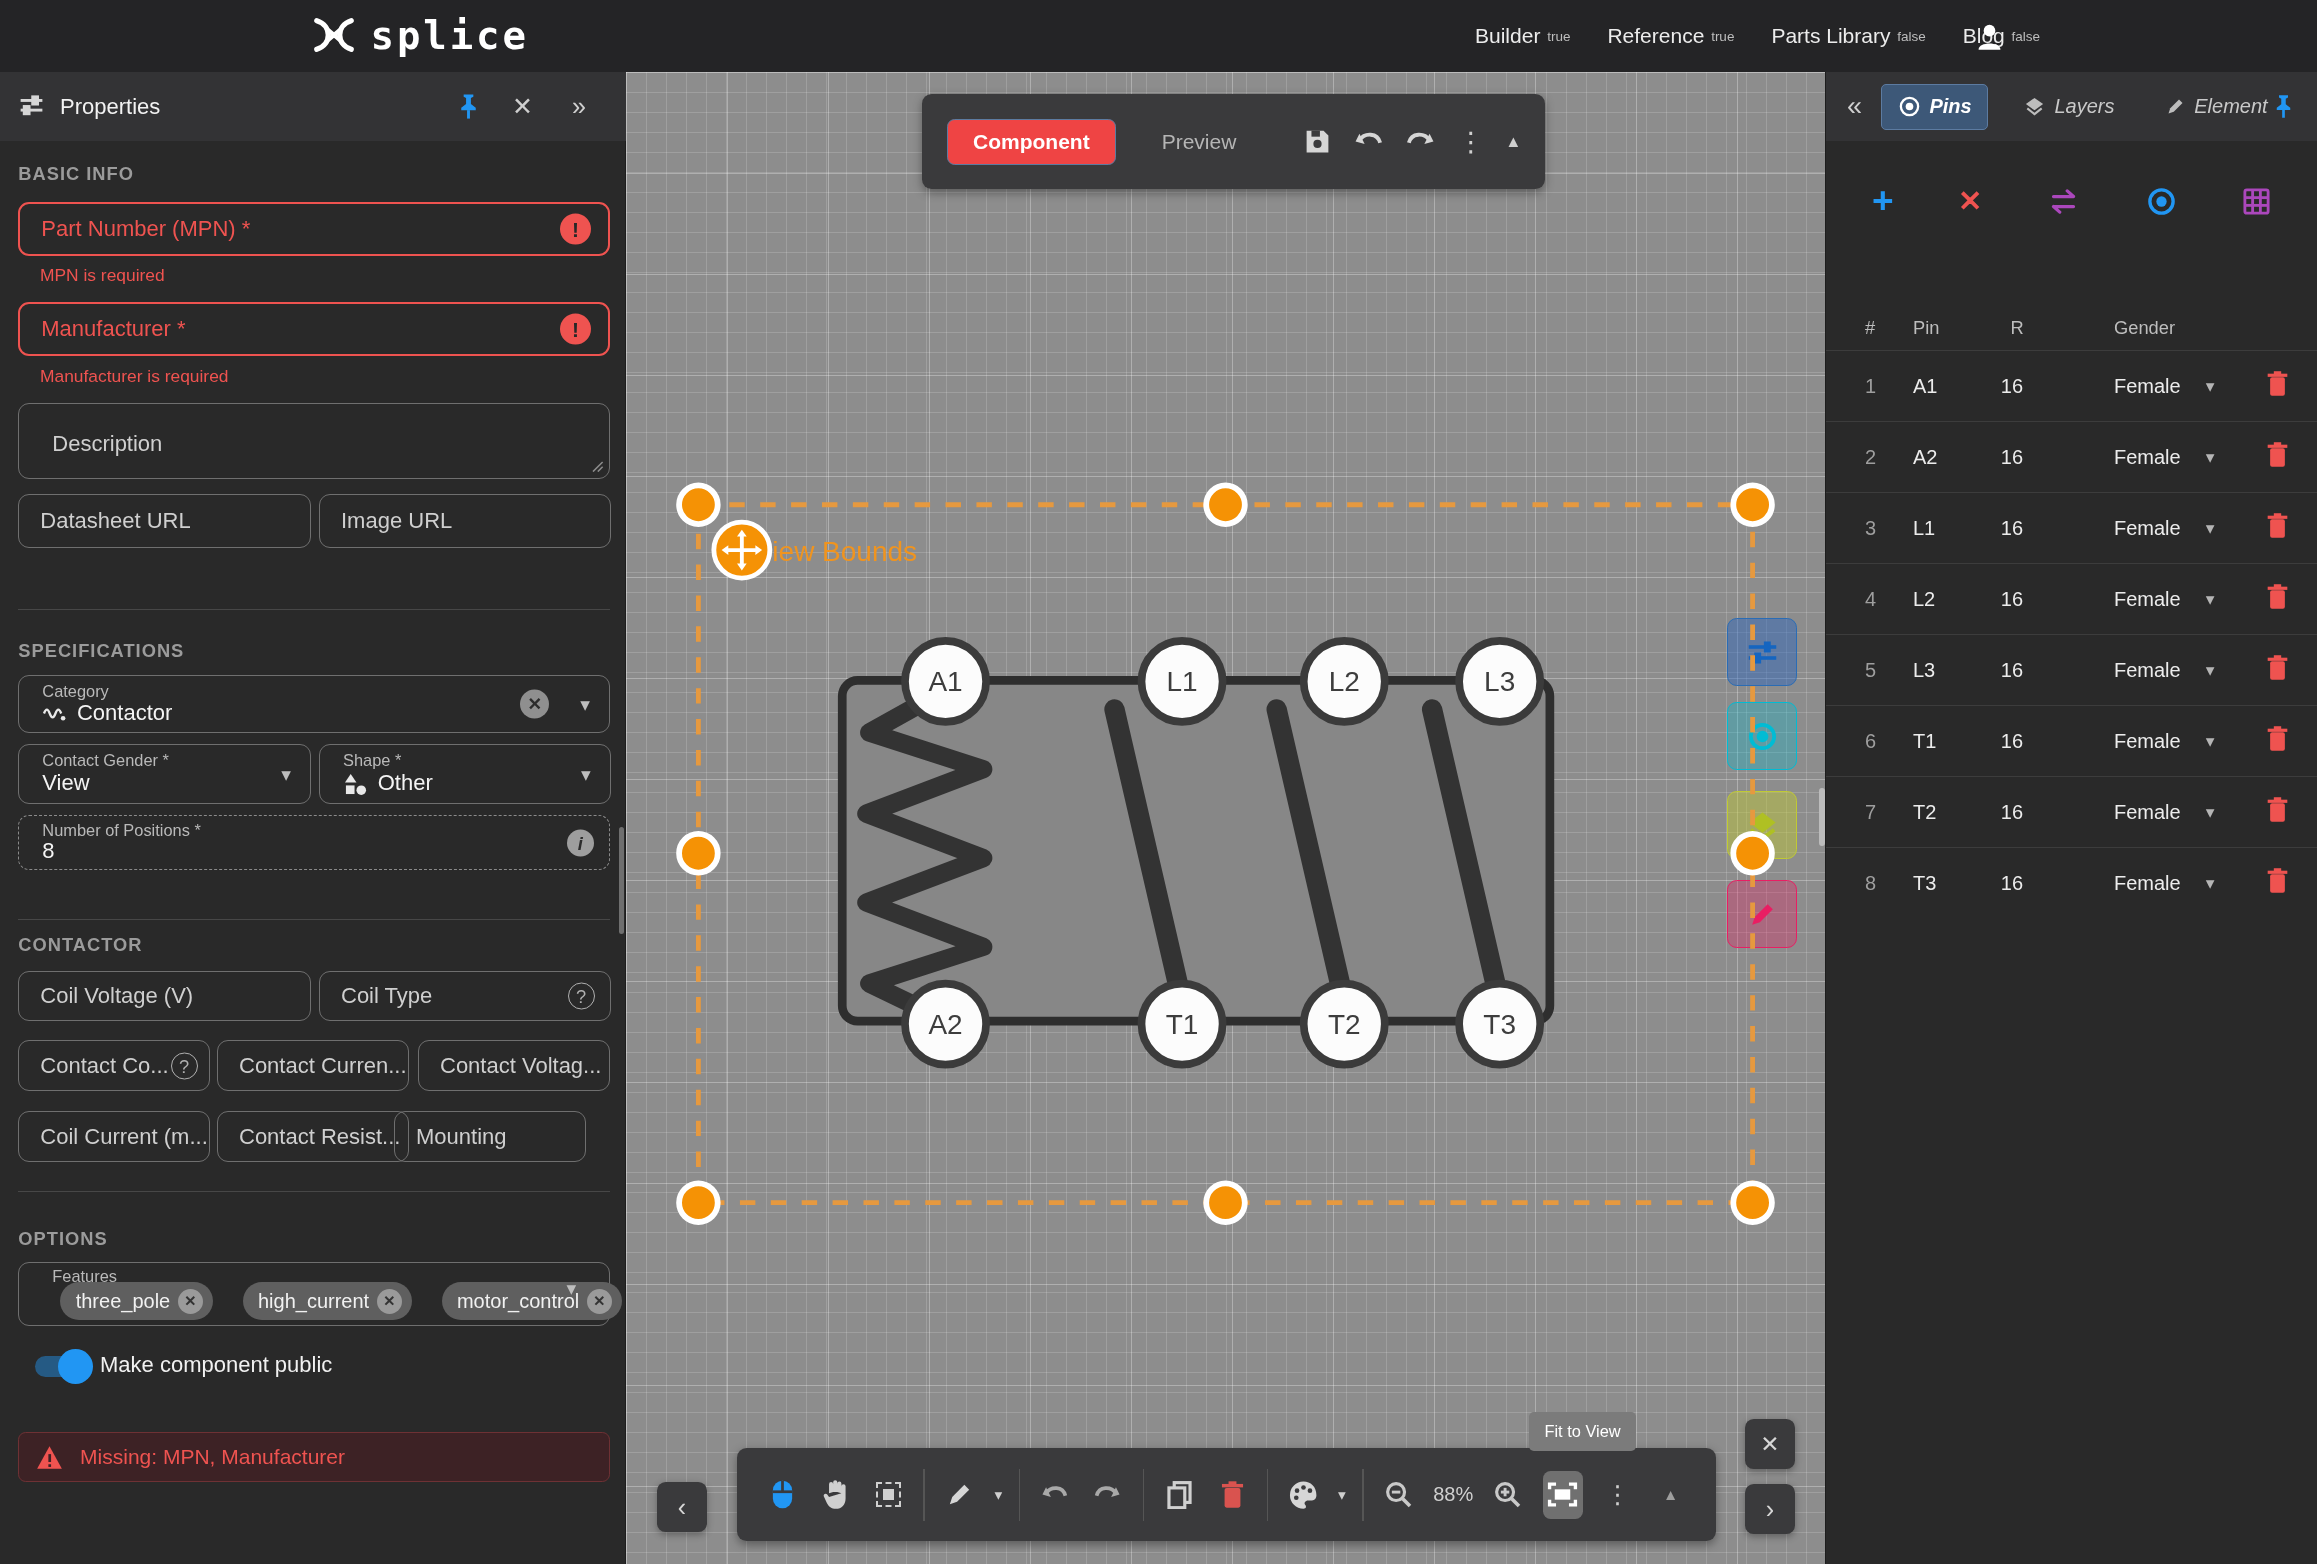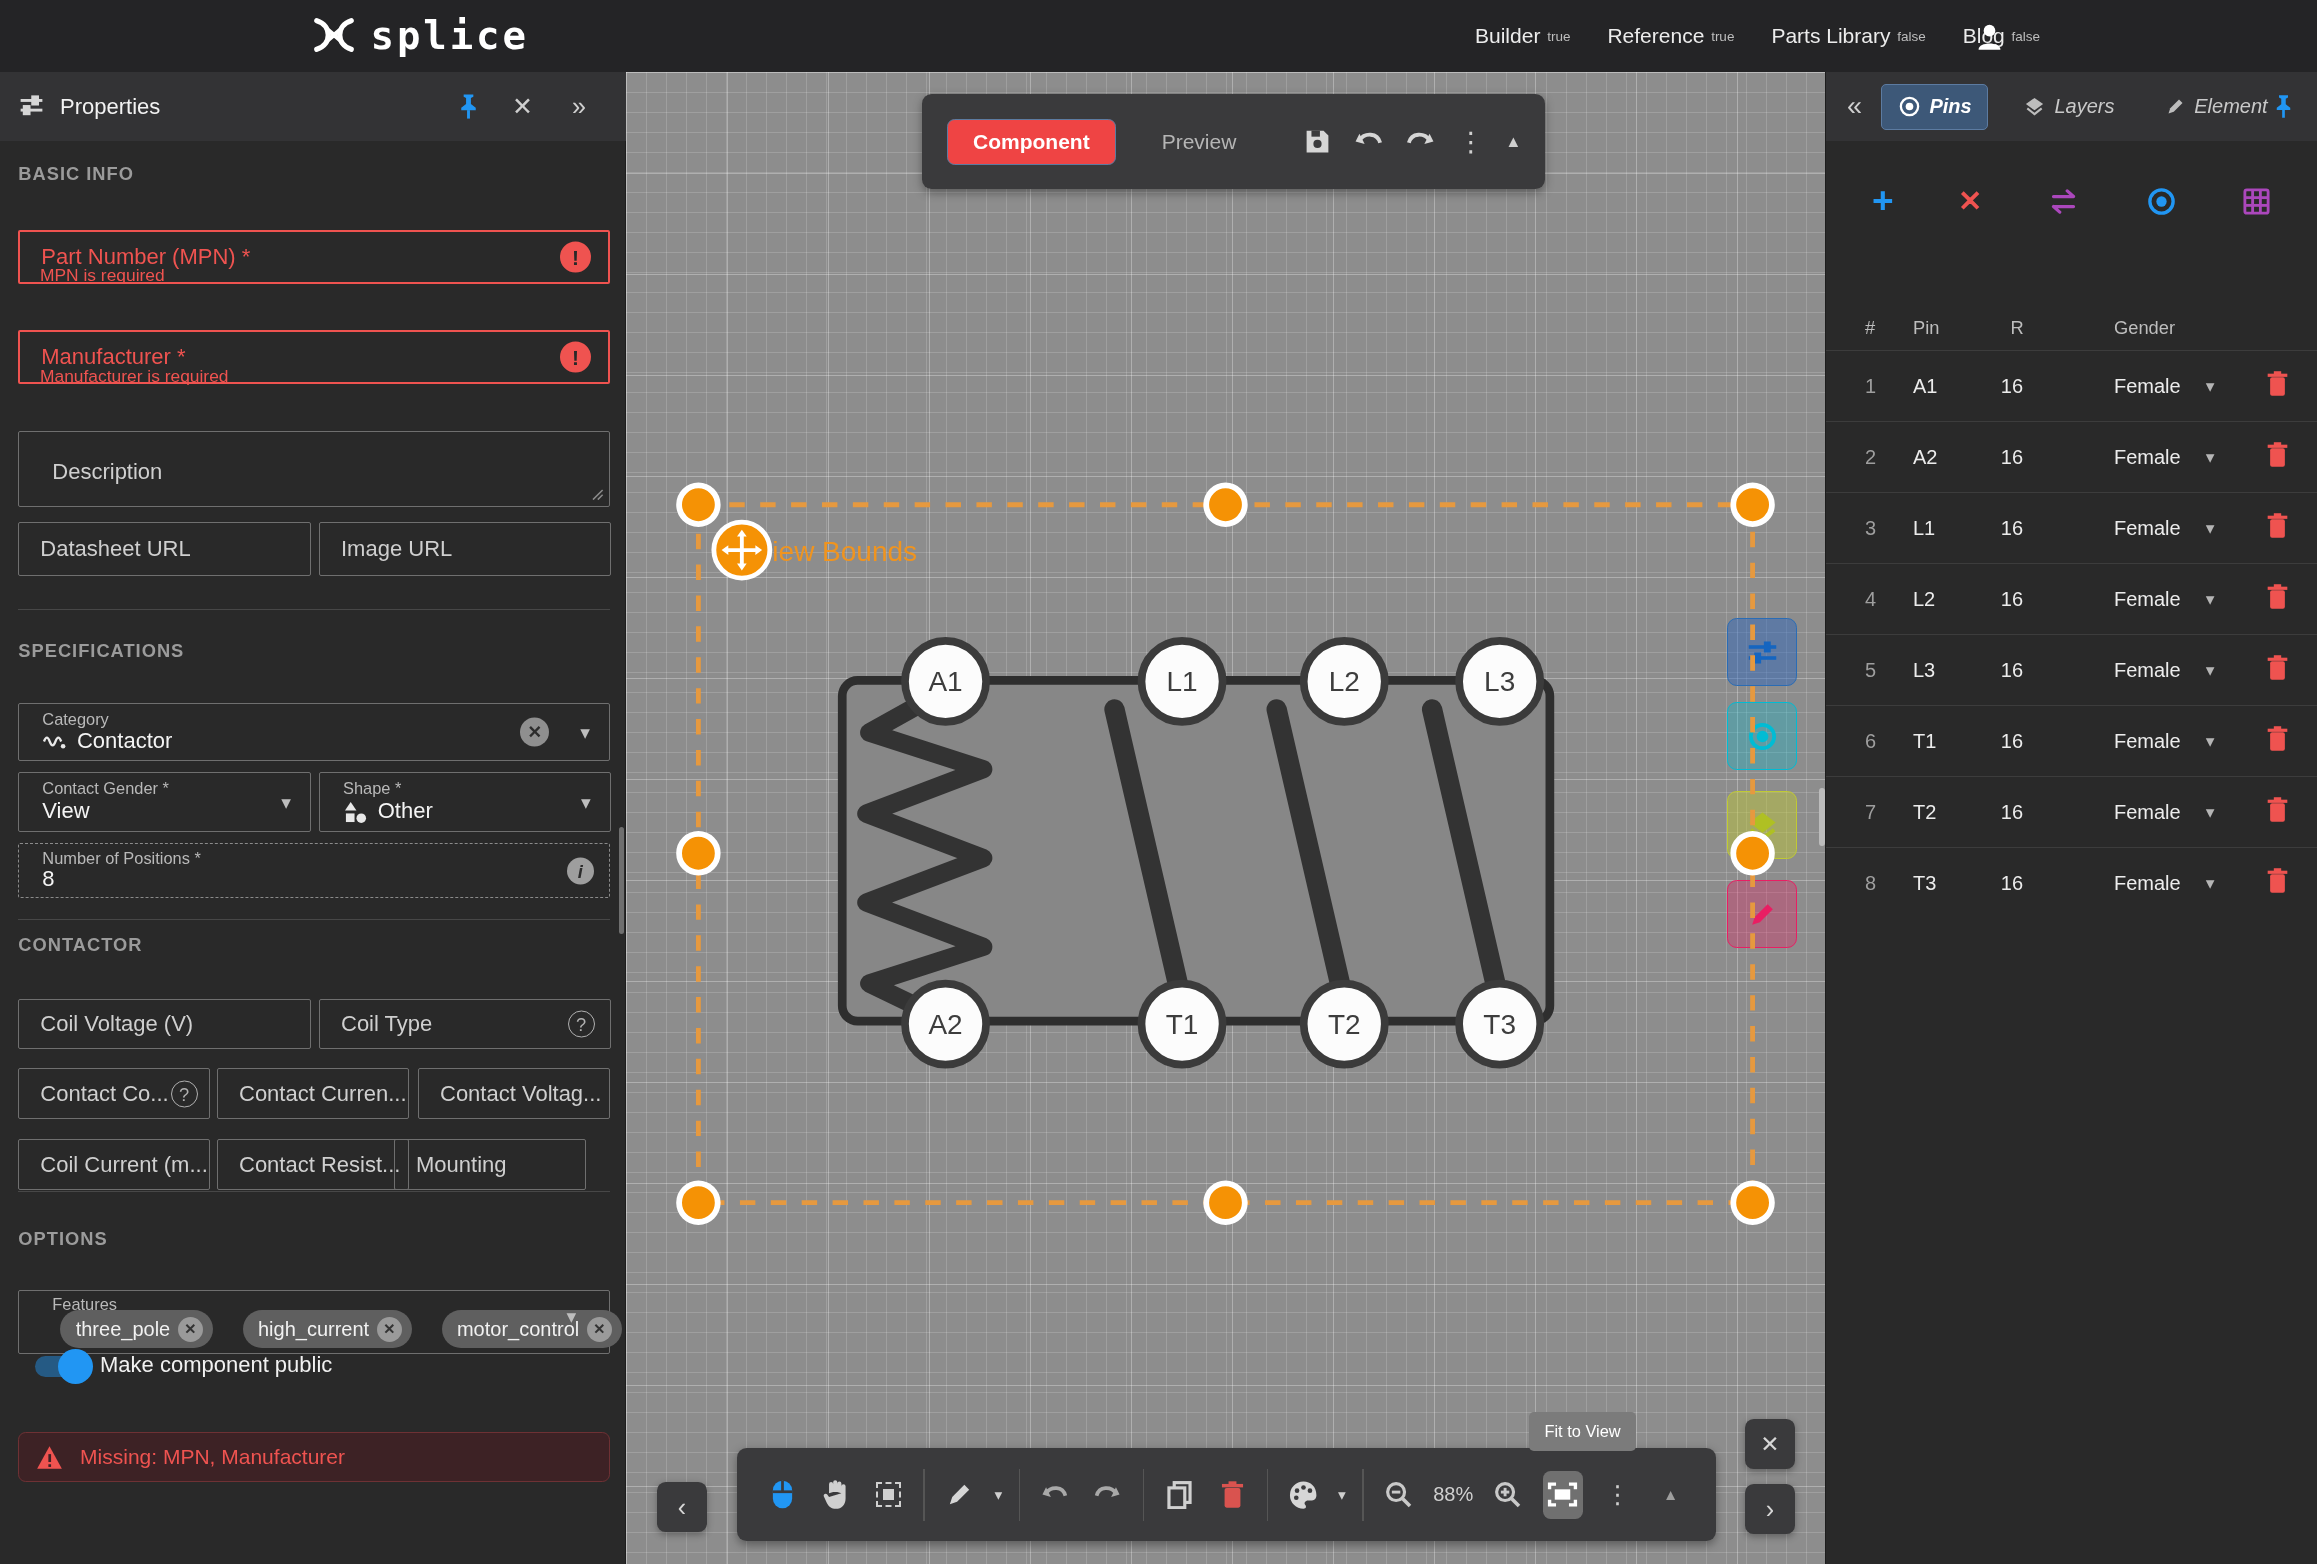--- a/index.html
+++ b/index.html
@@ -18,21 +18,21 @@
   
   .vsep { width:1.9px; height:52px; background:#555; }
   .ic { display:inline-block; vertical-align:middle; }
   .glyph { color:#cfcfcf; }
 
   
   .lpanel { position:absolute; left:0; top:72px; width:626px; height:1492px; background:#292929; border-right:1px solid #1d1d1d; z-index:30; }
   .lpanel-header { position:absolute; left:0; top:0; width:626px; height:69px; background:#333335; display:flex; align-items:center; }
   .lpanel-title { position:absolute; left:60px; font-size:22px; color:#f2f2f2; }
   .lp-label { position:absolute; left:18.3px; font-size:18.3px; font-weight:bold; letter-spacing:1px; color:#9b9b9b; }
-  .fbox { position:absolute; border:1.9px solid #6f6f6f; border-radius:2px; background:transparent;margin-top:28px; }
+  .fbox { position:absolute; border:1.9px solid #6f6f6f; border-radius:11px; background:transparent; }
   .fbox.err { border:2.9px solid #ef5350; }
   .fbox .ph { position:absolute; left:21px; top:50%; transform:translateY(-50%); font-size:22px; color:#cfcfcf; white-space:nowrap; }
   .fbox.err .ph { color:#ef5350; }
   .err-ic { position:absolute; right:17.4px; top:50%; transform:translateY(-50%); width:31px; height:31px; border-radius:50%;
             background:#ef5350; color:#282828; font-weight:bold; font-size:21px; text-align:center; line-height:31px; }
   .helper { position:absolute; left:40px; font-size:17.4px; color:#ef5350; }
   .flabel { position:absolute; left:23px; font-size:16.4px; color:#b9b9b9; white-space:nowrap; }
   .fvalue { position:absolute; left:23px; font-size:22px; color:#f4f4f4; display:flex; align-items:center; gap:9.7px; white-space:nowrap; }
   .caret { position:absolute; right:19.3px; top:50%; transform:translateY(-50%); color:#bdbdbd; font-size:19.3px; }
   .clear-x { position:absolute; right:60px; top:50%; transform:translateY(-50%); width:29px; height:29px; border-radius:50%;

